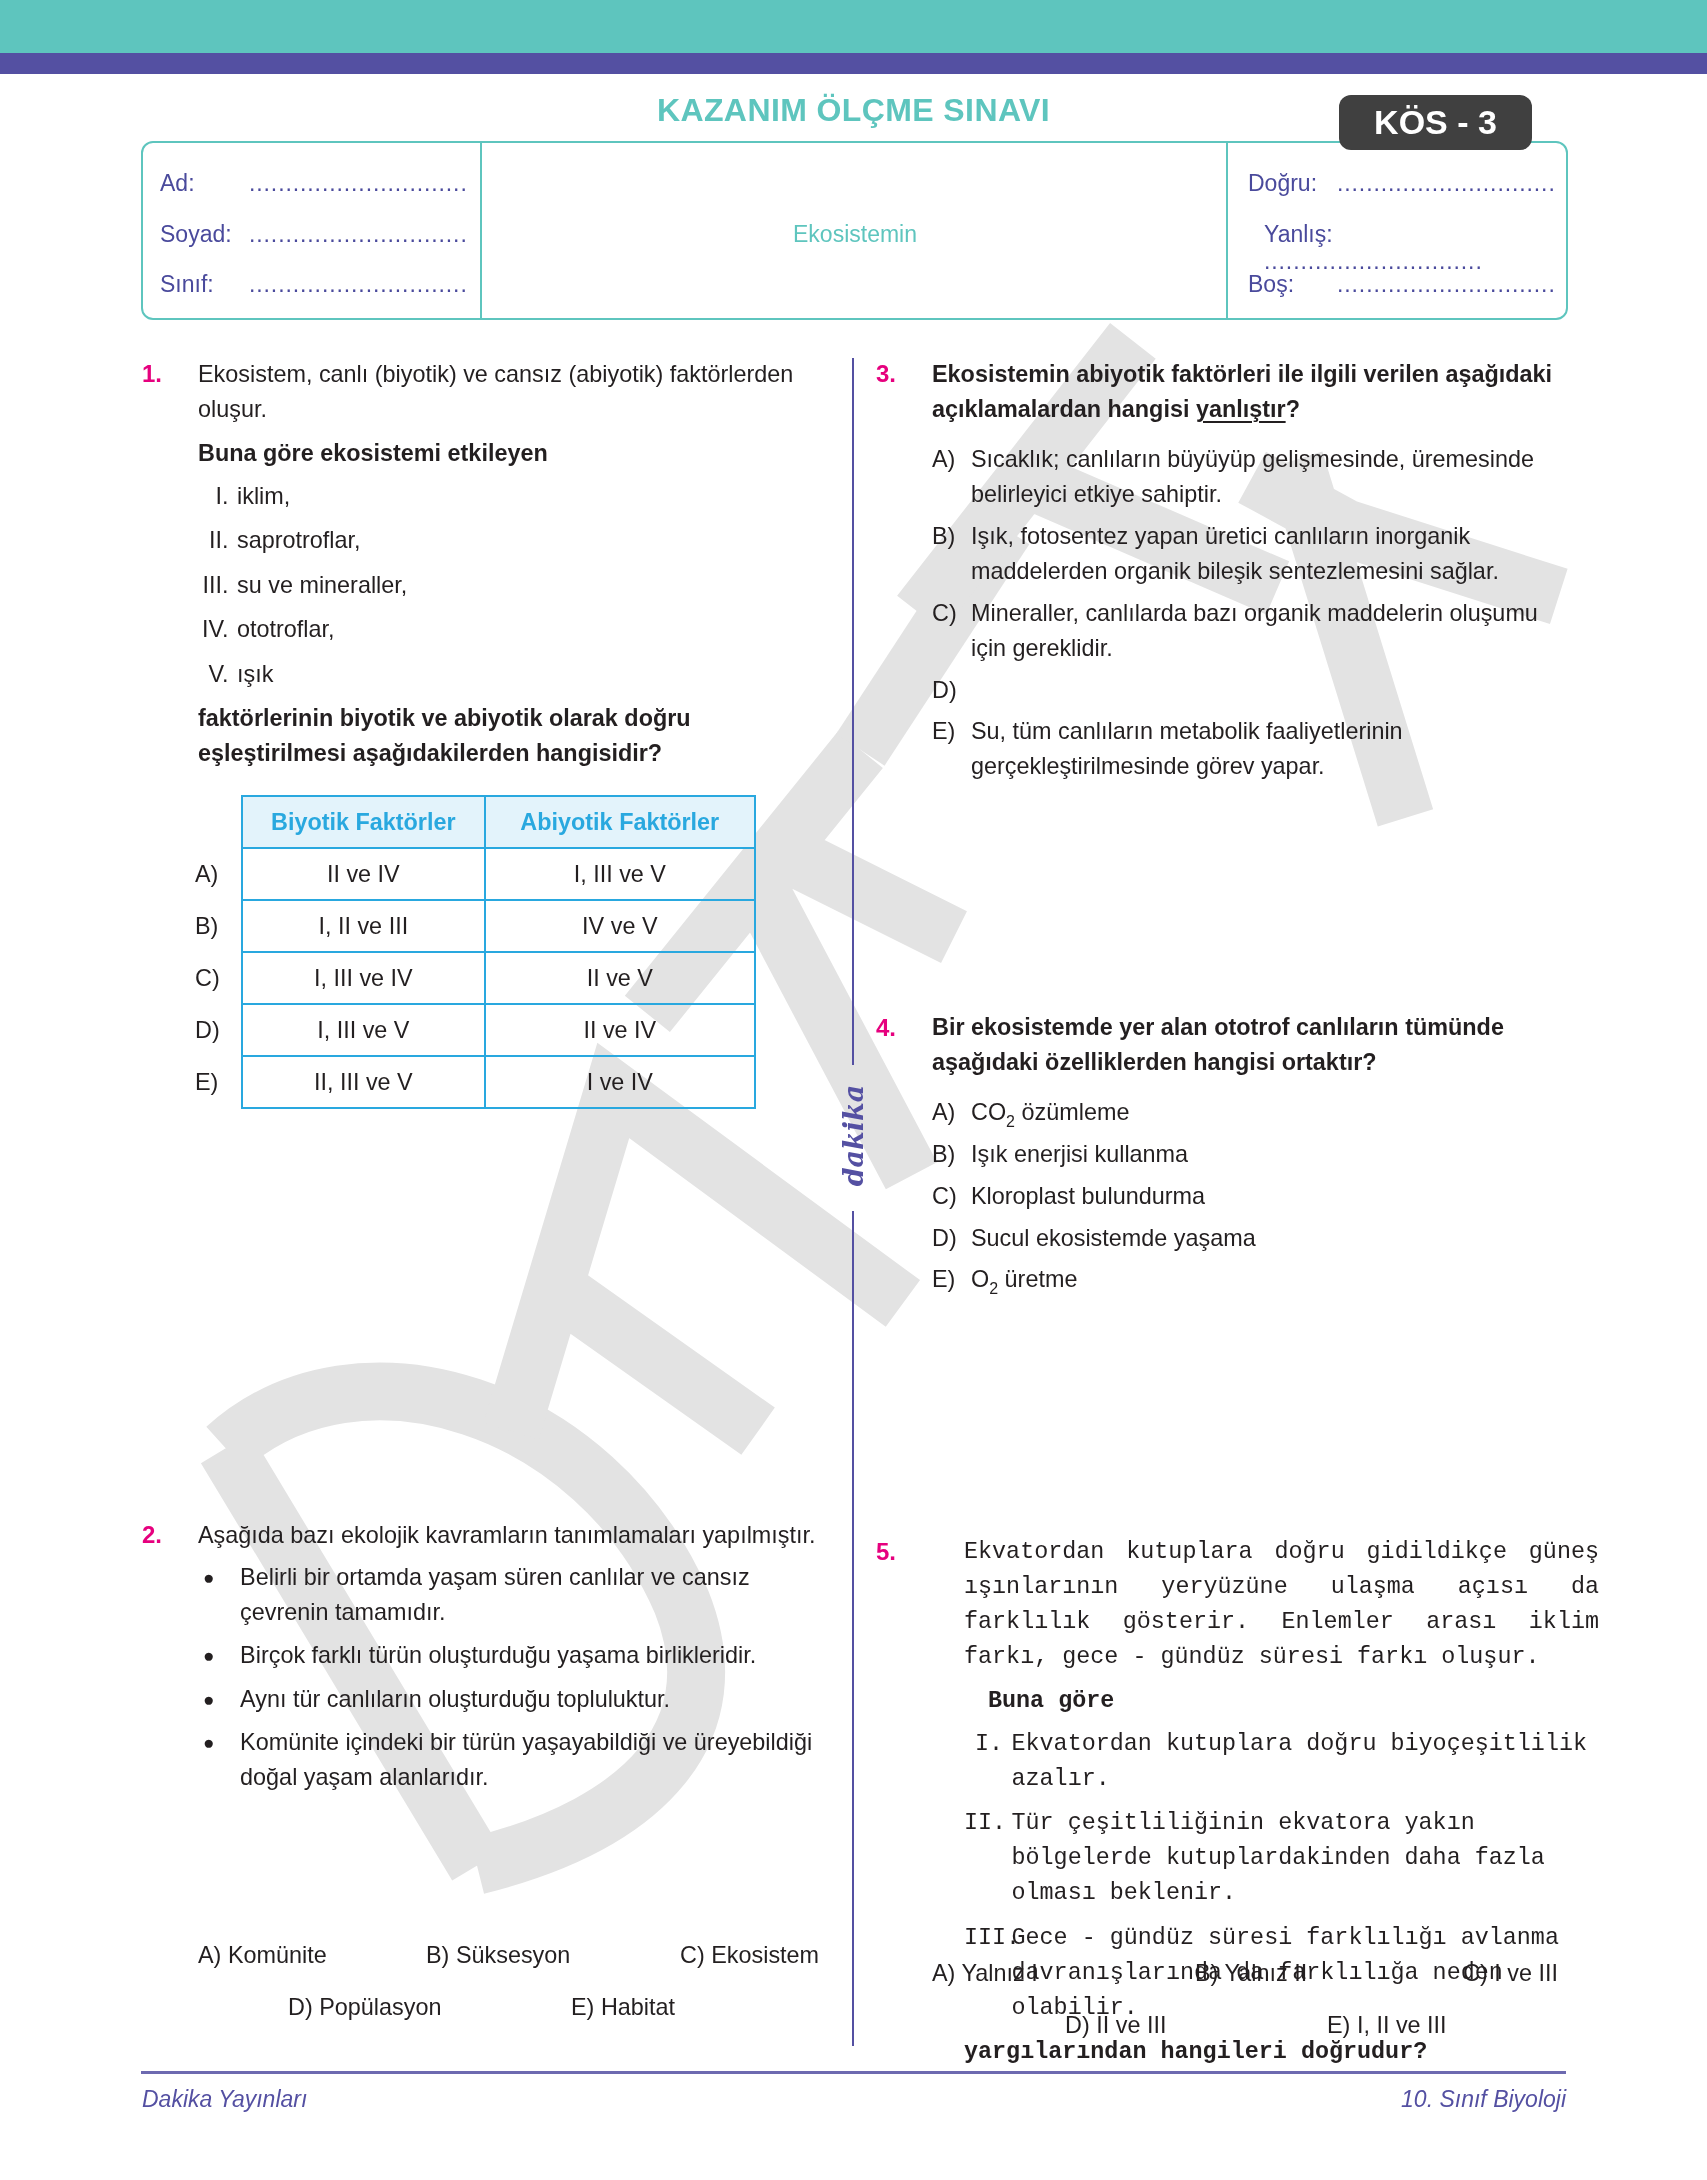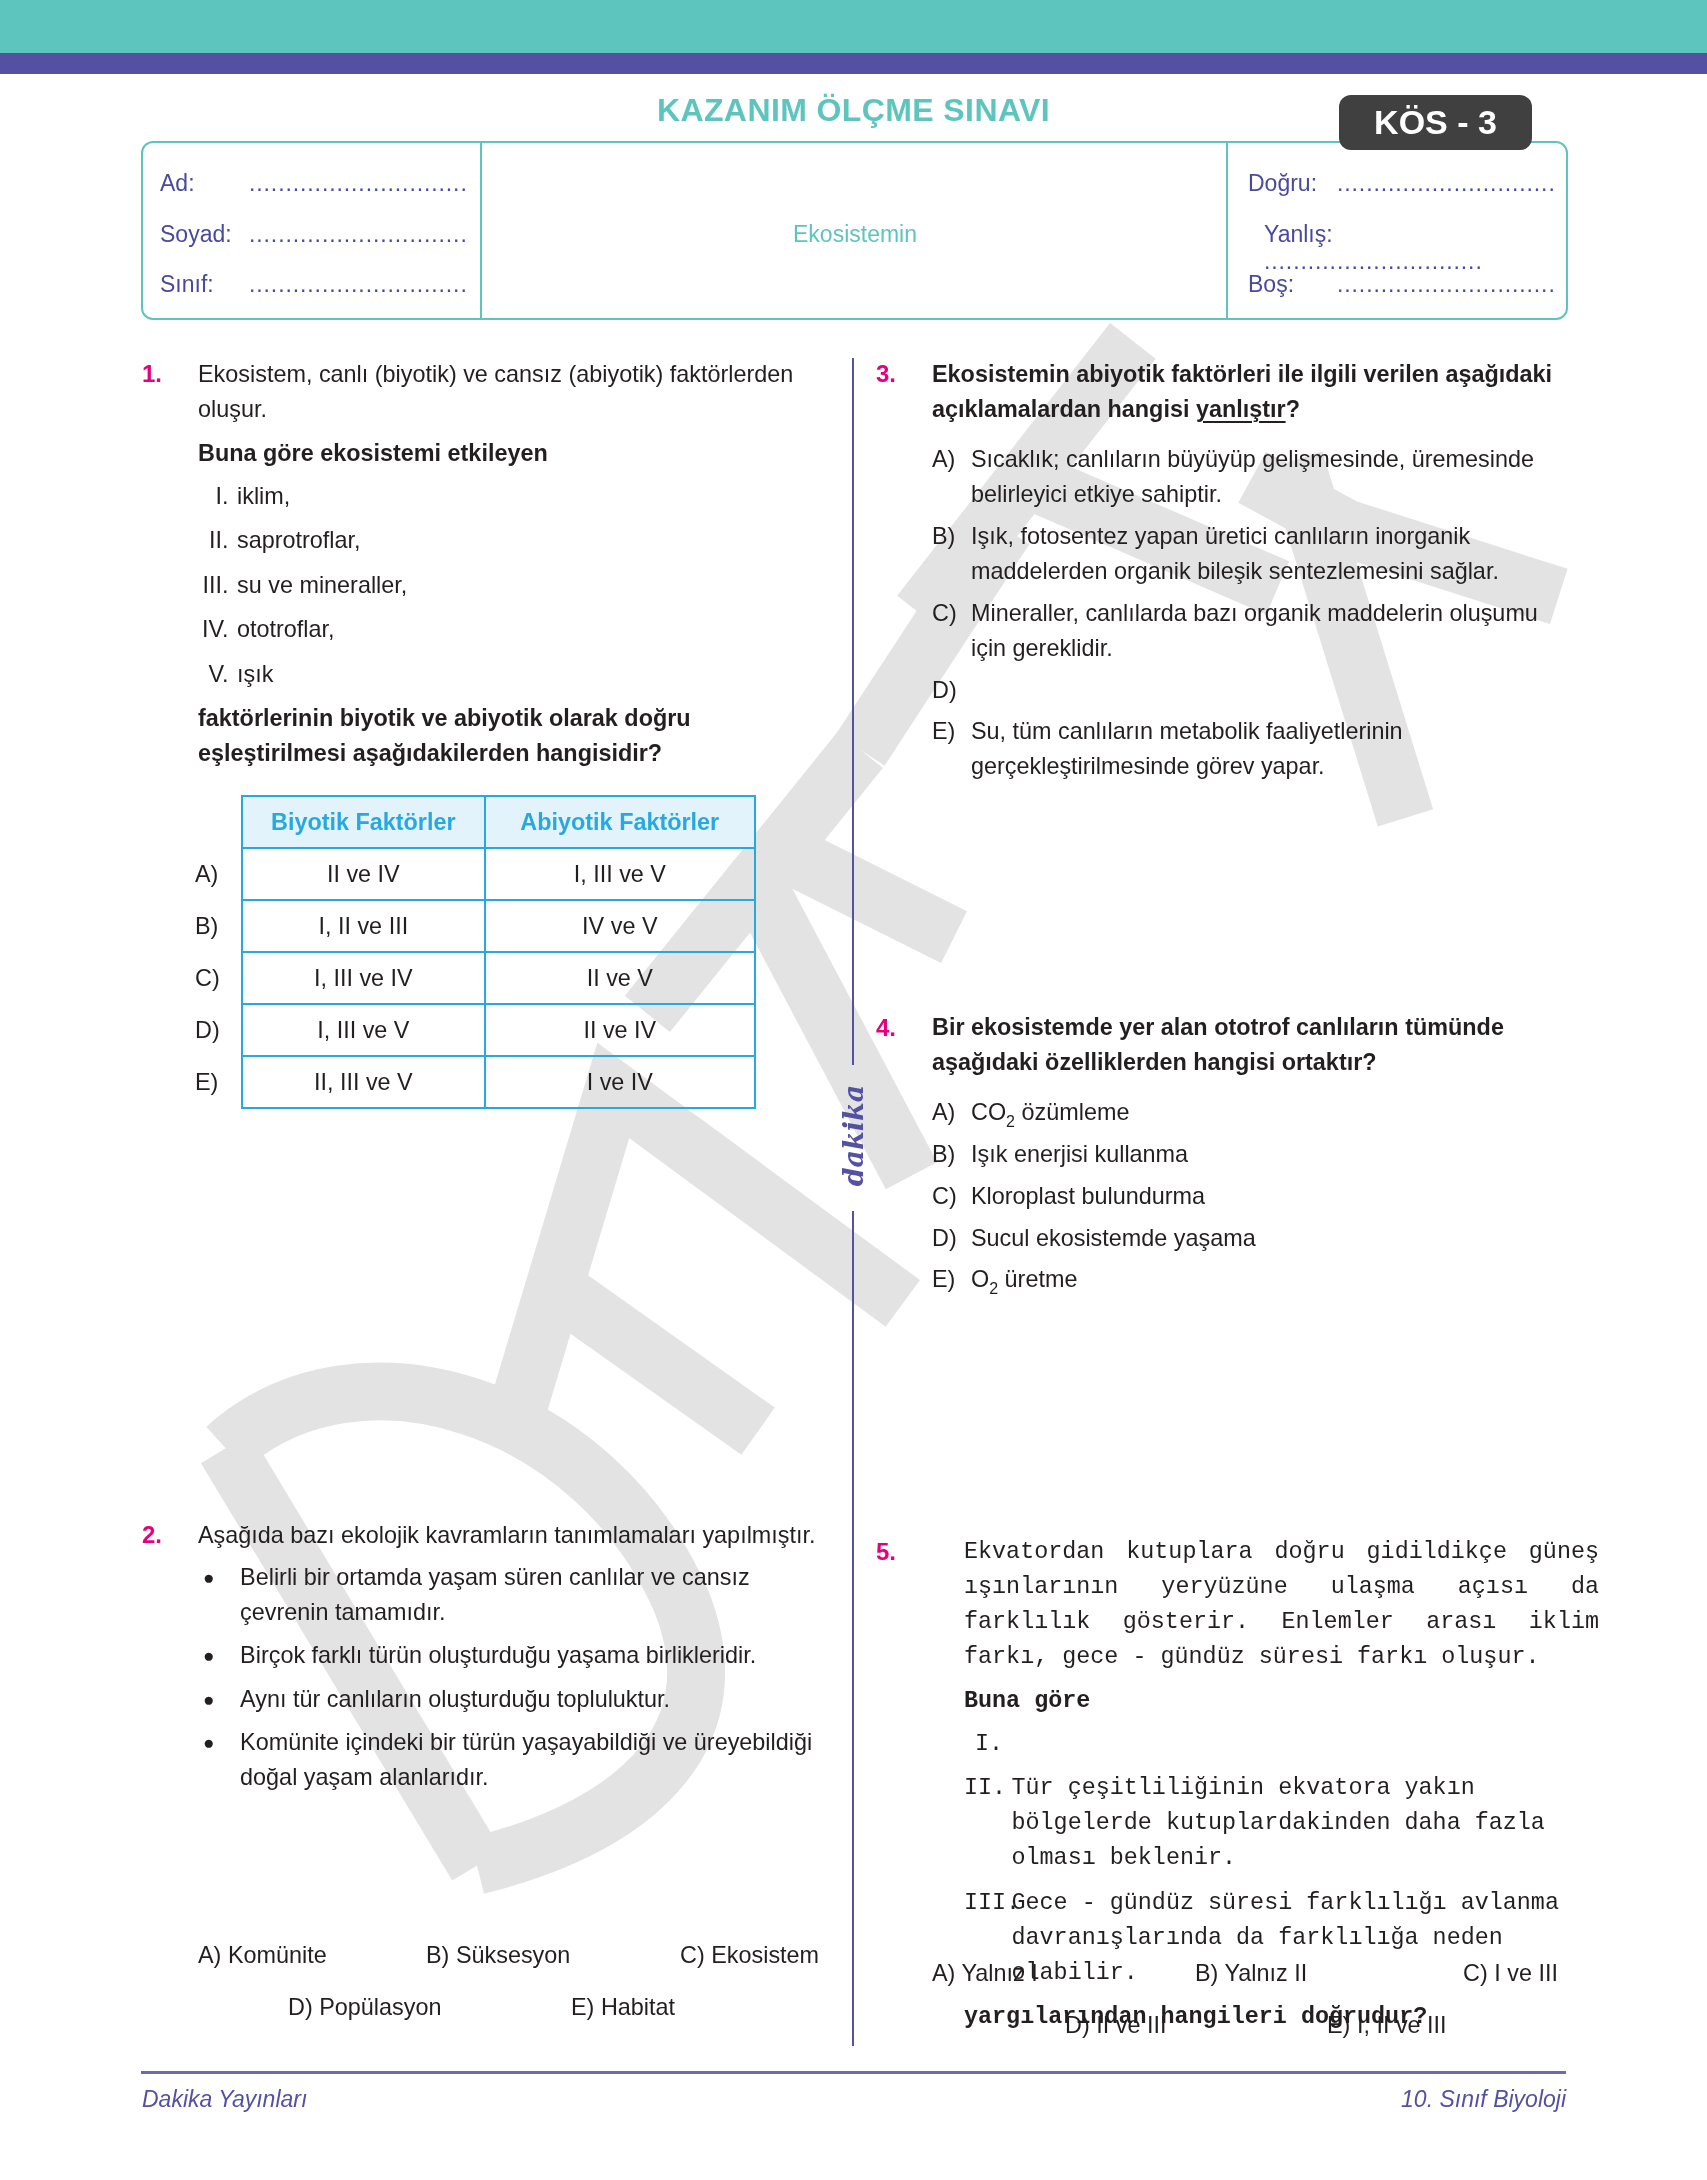--- a/index.html
+++ b/index.html
@@ -251,24 +251,25 @@
     <div class="opt">
         <span class="ol">E)</span>
         <span><span>O</span><sub>2</sub><span> üretme</span></span>
       </div>
   </div>
 </div>
 
 <div class="qnum content" style="left:876px; top:1538px;">5.</div>
 <div class="q content" style="left:964px; top:1535px; width:635px;font-family:Liberation Mono, monospace;">
   <p style="text-align:justify;">Ekvatordan kutuplara doğru gidildikçe güneş ışınlarının yeryüzüne ulaşma açısı da farklılık gösterir. Enlemler arası iklim farkı, gece - gündüz süresi farkı oluşur.</p>
-  <p class="bold" style="margin-top:8.5px;">Buna göre</p>
+  <p class="bold" style="margin-top:8.5px;margin-left:24px;">Buna göre</p>
   <div class="roman-list" style="margin-left:0px;">
     <div class="roman-item">
         <span class="rn">I.</span>
+        <span>Ekvatordan kutuplara doğru biyoçeşitlilik azalır.</span>
       </div>
     <div class="roman-item">
         <span class="rn">II.</span>
         <span>Tür çeşitliliğinin ekvatora yakın bölgelerde kutuplardakinden daha fazla olması beklenir.</span>
       </div>
     <div class="roman-item">
         <span class="rn">III.</span>
         <span>Gece - gündüz süresi farklılığı avlanma davranışlarında da farklılığa neden olabilir.</span>
       </div>
   </div>

